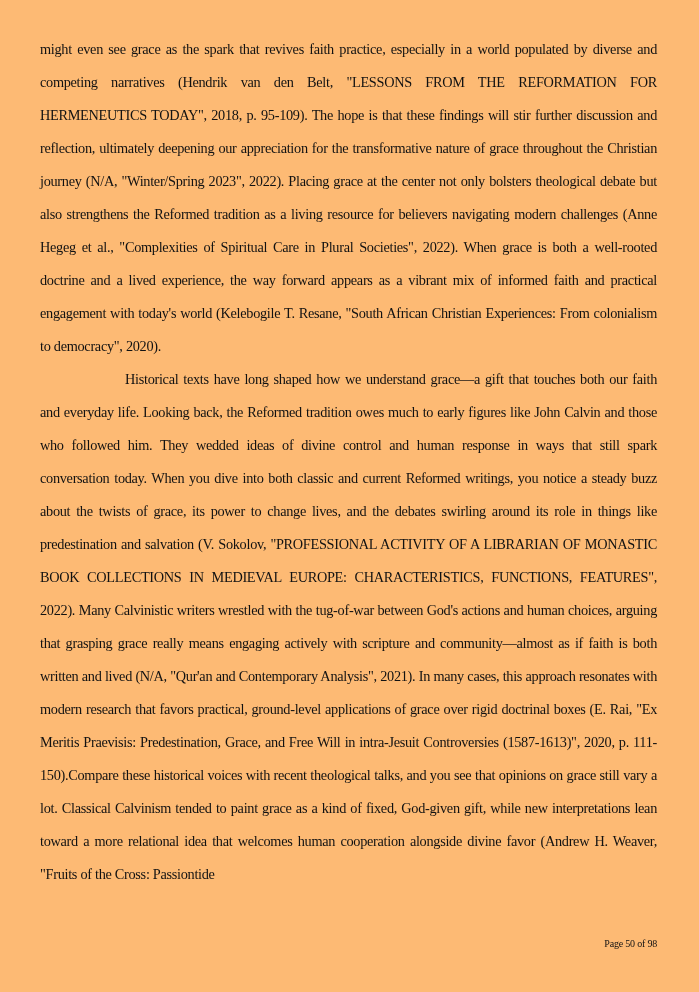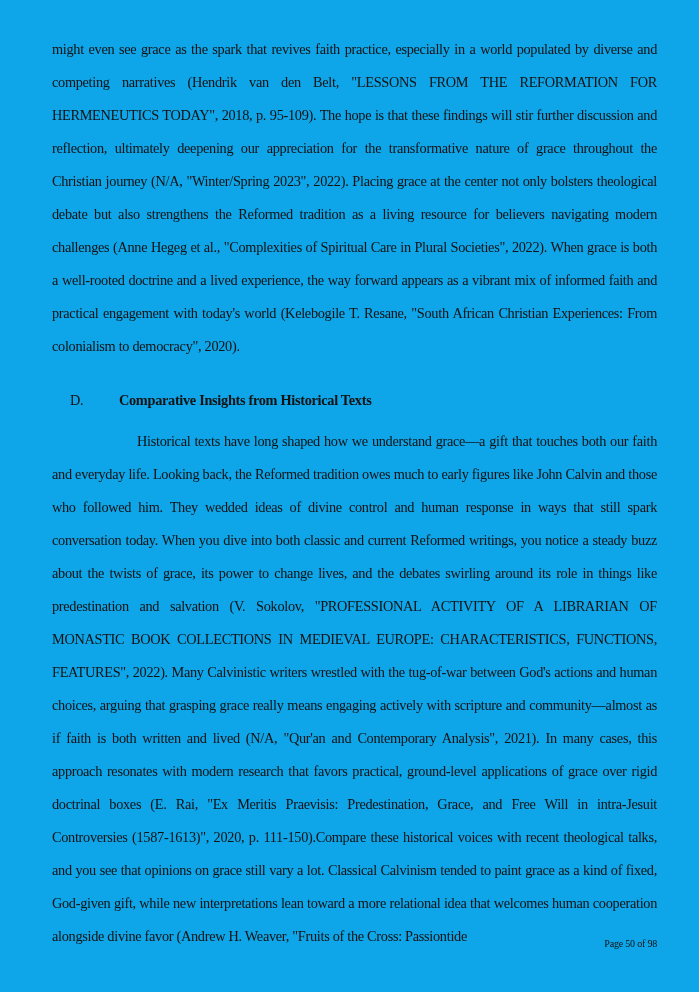--- a/index.html
+++ b/index.html
@@ -4,26 +4,25 @@
 <style>
   html, body {
     margin: 0;
     padding: 0;
     background: #ffffff;
   }
   .page {
     position: relative;
     width: 699px;
     height: 992px;
-    background: #0ea5e9;
+    background: #fdba74;
     font-family: "Liberation Serif", "DejaVu Serif", serif;
     color: #121212;
     overflow: hidden;
     box-sizing: border-box;
-    padding-left: 12px;
   }
   .content {
     padding: 33px 42px 0 40px;
   }
   .body-text {
     margin: 0;
     text-align: justify;
     font-size: 14.3px;
     line-height: 33px;
     letter-spacing: -0.3px;
@@ -56,21 +55,18 @@
     color: #121212;
   }
 </style>
 </head>
 <body>
 
 <div class="page">
   <div class="content">
     <p class="body-text">might even see grace as the spark that revives faith practice, especially in a world populated by diverse and competing narratives (Hendrik van den Belt, "LESSONS FROM THE REFORMATION FOR HERMENEUTICS TODAY", 2018, p. 95-109). The hope is that these findings will stir further discussion and reflection, ultimately deepening our appreciation for the transformative nature of grace throughout the Christian journey (N/A, "Winter/Spring 2023", 2022). Placing grace at the center not only bolsters theological debate but also strengthens the Reformed tradition as a living resource for believers navigating modern challenges (Anne Hegeg et al., "Complexities of Spiritual Care in Plural Societies", 2022). When grace is both a well-rooted doctrine and a lived experience, the way forward appears as a vibrant mix of informed faith and practical engagement with today's world (Kelebogile T. Resane, "South African Christian Experiences: From colonialism to democracy", 2020).</p>
 
-    <div class="section-heading">
-      <span class="num">D.</span><span class="title">Comparative Insights from Historical Texts</span>
-    </div>
 
     <p class="body-text first-line-indent">Historical texts have long shaped how we understand grace—a gift that touches both our faith and everyday life. Looking back, the Reformed tradition owes much to early figures like John Calvin and those who followed him. They wedded ideas of divine control and human response in ways that still spark conversation today. When you dive into both classic and current Reformed writings, you notice a steady buzz about the twists of grace, its power to change lives, and the debates swirling around its role in things like predestination and salvation (V. Sokolov, "PROFESSIONAL ACTIVITY OF A LIBRARIAN OF MONASTIC BOOK COLLECTIONS IN MEDIEVAL EUROPE: CHARACTERISTICS, FUNCTIONS, FEATURES", 2022). Many Calvinistic writers wrestled with the tug-of-war between God's actions and human choices, arguing that grasping grace really means engaging actively with scripture and community—almost as if faith is both written and lived (N/A, "Qur'an and Contemporary Analysis", 2021). In many cases, this approach resonates with modern research that favors practical, ground-level applications of grace over rigid doctrinal boxes (E. Rai, "Ex Meritis Praevisis: Predestination, Grace, and Free Will in intra-Jesuit Controversies (1587-1613)", 2020, p. 111-150).Compare these historical voices with recent theological talks, and you see that opinions on grace still vary a lot. Classical Calvinism tended to paint grace as a kind of fixed, God-given gift, while new interpretations lean toward a more relational idea that welcomes human cooperation alongside divine favor (Andrew H. Weaver, "Fruits of the Cross: Passiontide</p>
   </div>
 
   <div class="page-footer">Page 50 of 98</div>
 </div>
 
 </body></html>

